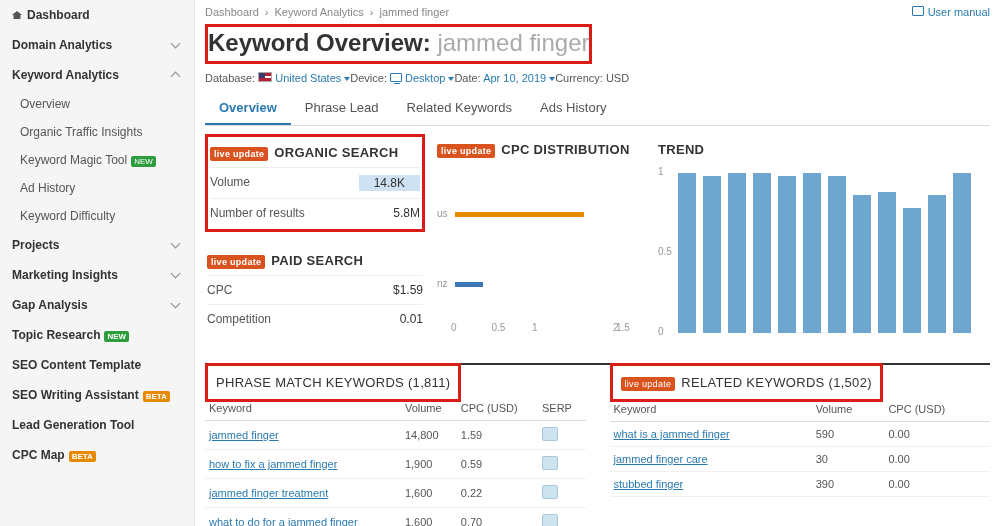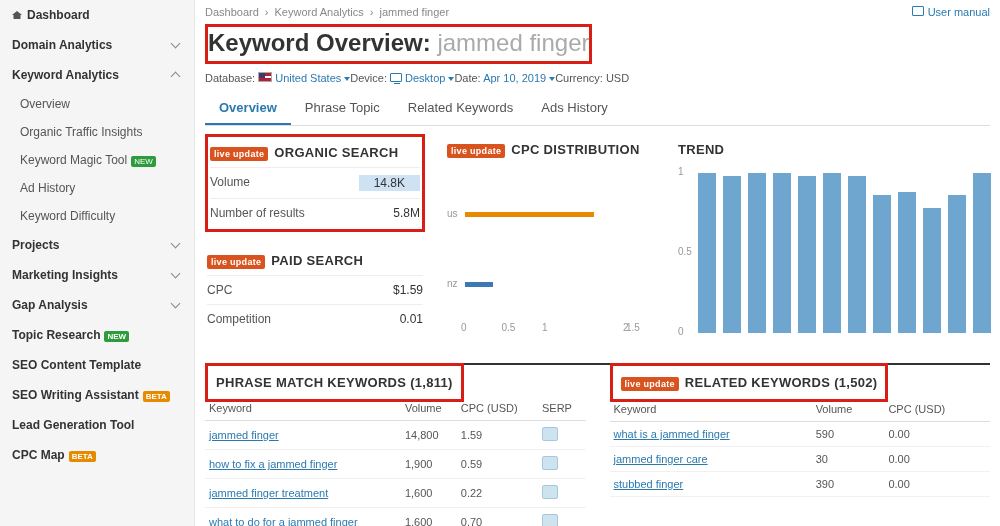--- a/index.html
+++ b/index.html
@@ -20,37 +20,37 @@
 .user-manual{margin-left:auto;color:#2a7ab0}
 .title-row{display:flex;align-items:center}
 .title{font-size:24px;font-weight:600;color:#333}
 .title .kw{color:#aaa;font-weight:400}
 .hl-red{border:3px solid #d91e18;padding:2px 0 4px}
 .filters{display:flex;padding:8px 0 4px;font-size:11px;color:#555;align-items:center}
 .filters a{color:#2a7ab0;text-decoration:none}
 .tabs{display:flex;border-bottom:1px solid #ddd;margin-top:4px}
 .tab{padding:8px 14px;cursor:pointer;color:#555;font-size:13px}
 .tab.active{color:#2a7ab0;border-bottom:2px solid #2a7ab0;font-weight:600}
-.row{display:flex;gap:16px;margin-top:8px}
+.row{display:flex;gap:6px;margin-top:8px}
 .card{padding:2px}
 .sec-title{font-size:13px;font-weight:700;color:#333;letter-spacing:0.3px;padding:6px 0}
 .live{background:#d9531f;color:#fff;font-size:9px;padding:2px 4px;border-radius:2px;margin-right:6px;display:inline-block}
 .kv-row{display:flex;justify-content:space-between;padding:7px 0;border-top:1px solid #eee;font-size:12px;color:#555}
 .kv-row:first-of-type{border-top:1px solid #ddd}
 .kv-val{color:#333}
 .vol-hl{background:#cfe2f3;padding:1px 15px}
 .organic-box{width:220px}
 .cpc-box{width:205px;margin-left:4px}
 .trend-box{flex:1;margin-left:10px}
 .paid-box{width:220px;margin-top:13px}
 .axis-tick{position:absolute;font-size:10px;color:#999}
 .divider{border-top:2px solid #333;margin-top:14px}
 .bottom{display:flex;gap:24px;margin-top:10px}
 .panel{flex:1}
-.panel-title{font-size:13px;font-weight:700;letter-spacing:0.3px;padding:9px 8px}
+.panel-title{font-size:13px;font-weight:400;letter-spacing:0.3px;padding:9px 8px}
 table{width:100%;border-collapse:collapse;font-size:11px;margin-top:6px}
 th{text-align:left;padding:6px 4px;color:#555;border-bottom:1px solid #ddd;font-weight:400}
 td{padding:6px 4px;border-bottom:1px solid #f0f0f0;color:#555}
 td a{color:#2a7ab0;text-decoration:underline}
 .serp-icon{width:16px;height:14px;background:#cde3f0;border:1px solid #a9c8dd;display:inline-block;border-radius:2px}
 .flag{display:inline-block;width:14px;height:10px;background:linear-gradient(#b22234 0 33%,#fff 33% 66%,#b22234 66%);border:0.5px solid #aaa;position:relative;margin-right:3px}
 .flag::before{content:"";position:absolute;width:6px;height:5px;background:#3c3b6e;top:0;left:0}
 .desktop-icon{display:inline-block;width:12px;height:9px;border:1.5px solid #2a7ab0;border-radius:1px;position:relative;margin-right:3px}
 .desktop-icon::after{content:"";position:absolute;width:6px;height:1.5px;background:#2a7ab0;bottom:-3px;left:3px}
 .dd::after{content:"";display:inline-block;width:0;height:0;border-left:3px solid transparent;border-right:3px solid transparent;border-top:4px solid #2a7ab0;margin-left:3px;vertical-align:middle}
@@ -121,21 +121,21 @@
 
   <div class="filters">
     <span><span>Database:</span> <span class="flag"></span><a href="#" class="dd">United States</a></span>
     <span><span>Device:</span> <span class="desktop-icon"></span><a href="#" class="dd">Desktop</a></span>
     <span><span>Date:</span> <a href="#" class="dd">Apr 10, 2019</a></span>
     <span><span>Currency:</span> <span>USD</span></span>
   </div>
 
   <div class="tabs">
     <div class="tab active">Overview</div>
-    <div class="tab">Phrase Topic</div>
+    <div class="tab">Phrase Lead</div>
     <div class="tab">Related Keywords</div>
     <div class="tab">Ads History</div>
   </div>
 
   <div class="row">
     <div>
       <div class="card organic-box hl-red">
         <div class="sec-title"><span class="live">live update</span><span>ORGANIC SEARCH</span></div>
         <div class="kv-row">
             <span>Volume</span>

